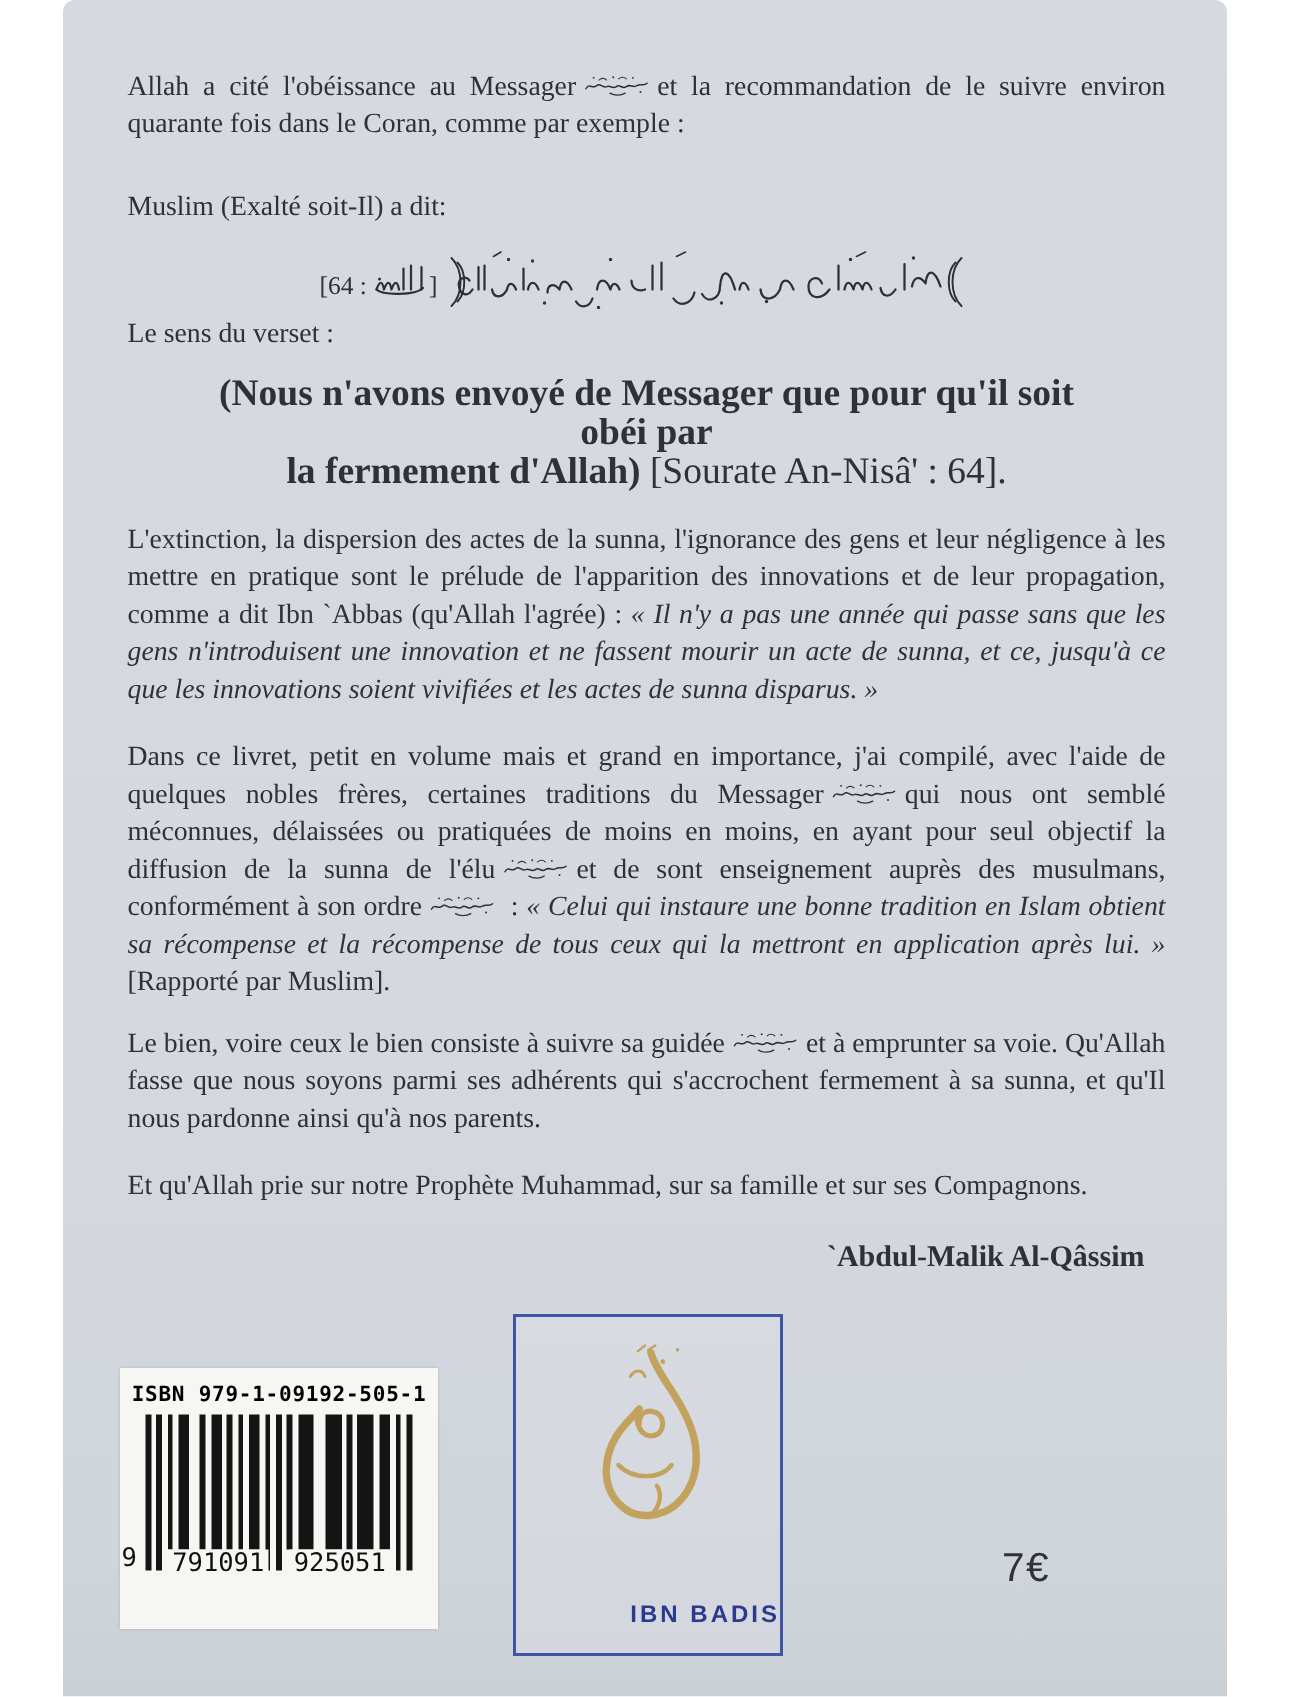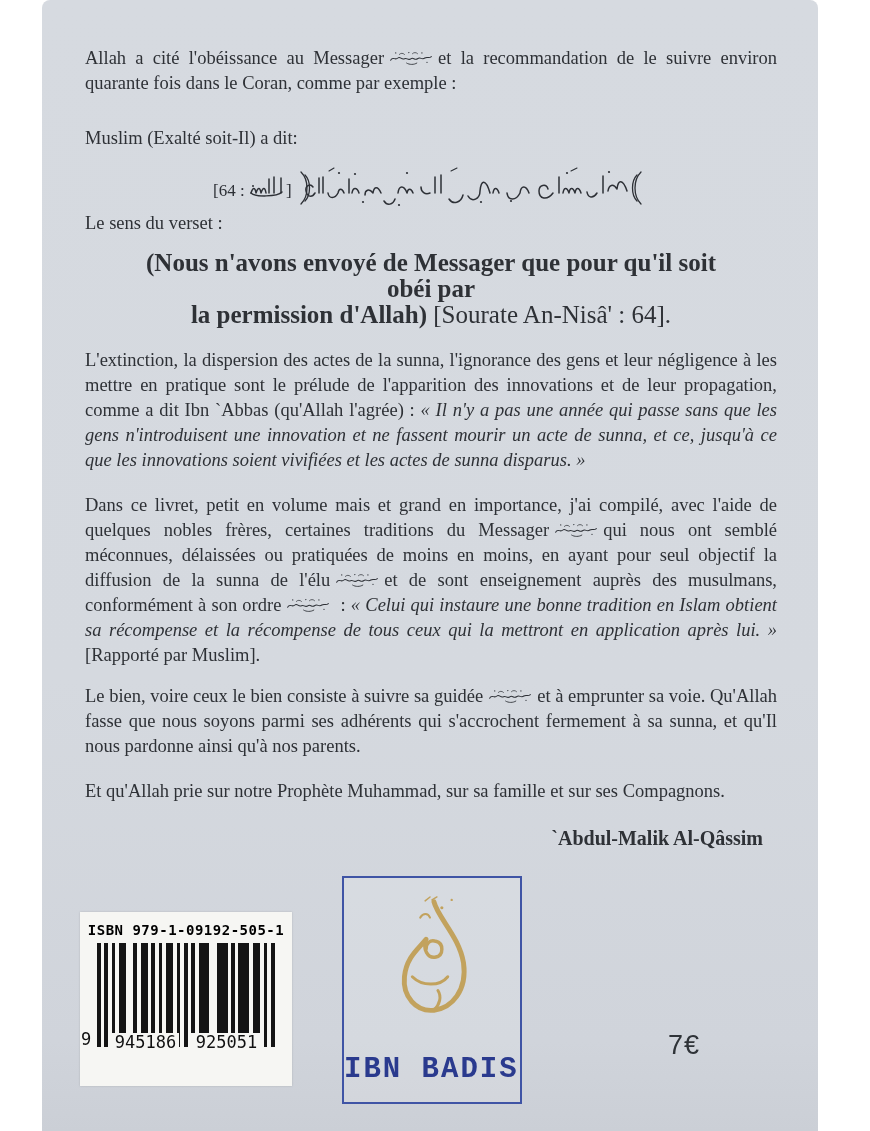--- a/index.html
+++ b/index.html
@@ -61,22 +61,22 @@
   }
   .bc-digits span{background:#f6f6f3;padding:0 3px;line-height:18px;}
   .logo-box{
     position:absolute;left:300px;top:876px;width:176px;height:224px;
     border:2px solid #3f54a5;background:rgba(255,255,255,0.12);
   }
   .logo-cal{position:absolute;left:50%;top:16px;transform:translateX(-50%);width:100px;height:128px;}
   .gold{stroke:#c2a25d;fill:none;stroke-linecap:round;stroke-linejoin:round;}
   .gold-dot{fill:#c2a25d;stroke:none;}
   .publisher-name{
-    position:absolute;left:0;right:0;bottom:16px;text-align:left;
-    font-family:Liberation Mono, monospace;font-weight:bold;font-size:29px;
+    position:absolute;left:0;right:0;bottom:16px;text-align:right;
+    font-family:Liberation Sans, sans-serif;font-weight:bold;font-size:16px;
     letter-spacing:2px;color:#2a3a8e;
   }
   .price{
     position:absolute;left:626px;top:1030px;
     font-family:"Liberation Sans",sans-serif;font-size:27px;color:#2f3338;letter-spacing:1px;
   }
 </style>
 </head>
 <body>
 
@@ -142,21 +142,21 @@
           <path class="ink" stroke-width="1.3" d="M426,10 C420,16 420,30 426,36"></path>
           <path class="ink" stroke-width="1.3" d="M430,7 C422,15 422,31 430,39"></path>
         </g>
       </svg>
     </div>
 
     <p class="mb14">Le sens du verset :</p>
 
     <div class="translation mb20">
       <span>(Nous n'avons envoyé de Messager que pour qu'il soit obéi par</span><br>
-      <span>la permission d'Allah) </span><span class="ref">[Sourate An-Nisâ' : 64].</span>
+      <span>la fermement d'Allah) </span><span class="ref">[Sourate An-Nisâ' : 64].</span>
     </div>
 
     <p class="just mb20"><span>L'extinction, la dispersion des actes de la sunna, l'ignorance des gens et leur négligence à les mettre en pratique sont le prélude de l'apparition des innovations et de leur propagation, comme a dit Ibn `Abbas (qu'Allah l'agrée) : </span><span class="it">« Il n'y a pas une année qui passe sans que les gens n'introduisent une innovation et ne fassent mourir un acte de sunna, et ce, jusqu'à ce que les innovations soient vivifiées et les actes de sunna disparus. »</span></p>
 
     <p class="just mb16"><span>Dans ce livret, petit en volume mais et grand en importance, j'ai compilé, avec l'aide de quelques nobles frères, certaines traditions du Messager</span><span class="saw" aria-label="ﷺ"><svg class="saw-svg" viewBox="0 0 60 22">
             <use href="#sym-saw"></use>
           </svg></span><span>qui nous ont semblé méconnues, délaissées ou pratiquées de moins en moins, en ayant pour seul objectif la diffusion de la sunna de l'élu</span><span class="saw" aria-label="ﷺ"><svg class="saw-svg" viewBox="0 0 60 22">
             <use href="#sym-saw"></use>
           </svg></span><span>et de sont enseignement auprès des musulmans, conformément à son ordre</span><span class="saw" aria-label="ﷺ"><svg class="saw-svg" viewBox="0 0 60 22">
             <use href="#sym-saw"></use>
@@ -208,21 +208,21 @@
           <div class="gapb" style="width: 3.63265px;"></div>
           <div class="bar" style="width: 10.898px;"></div>
           <div class="gapb" style="width: 3.63265px;"></div>
           <div class="bar" style="width: 7.26531px;"></div>
           <div class="gapb" style="width: 3.63265px;"></div>
           <div class="bar tall" style="width: 3.63265px;"></div>
           <div class="gapb" style="width: 3.63265px;"></div>
           <div class="bar tall" style="width: 3.63265px;"></div>
         </div>
       <div class="bc-digits">
-        <span>945186</span>
+        <span>791091</span>
         <span>925051</span>
       </div>
     </div>
   </div>
 
   <div class="logo-box">
     <svg class="logo-cal" viewBox="0 0 100 130">
       <path class="gold" stroke-width="5" d="M52,8 C56,24 78,44 82,70 C86,98 70,116 52,118 C34,120 20,104 22,84 C24,64 36,56 44,46"></path>
       <path class="gold" stroke-width="3.5" d="M44,46 C40,56 46,66 54,64 C62,62 62,50 54,48 C48,46 44,50 44,56"></path>
       <path class="gold" stroke-width="3" d="M30,84 C40,94 58,94 66,84"></path>

